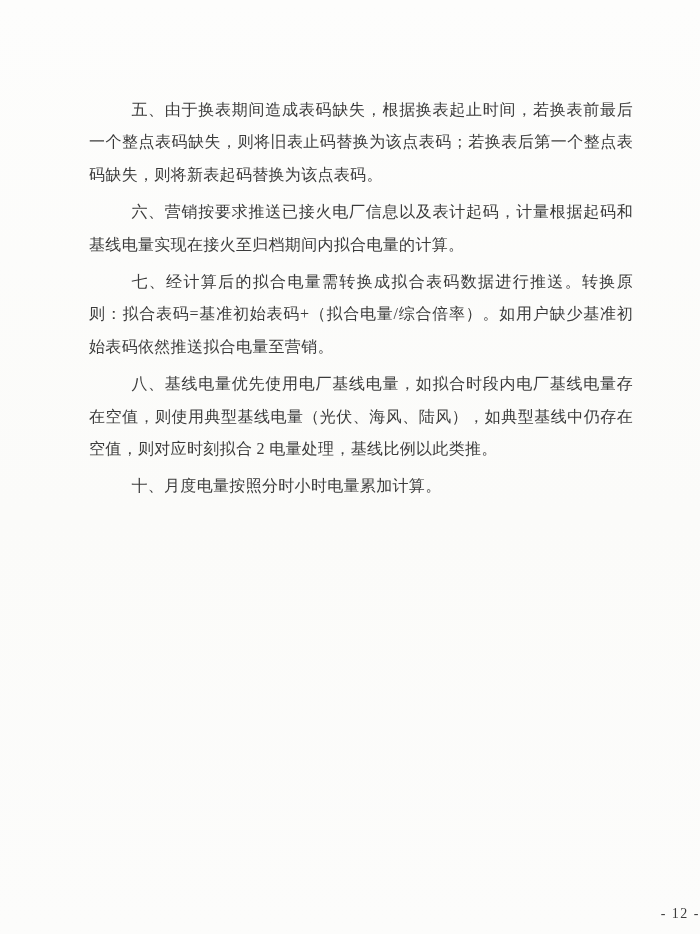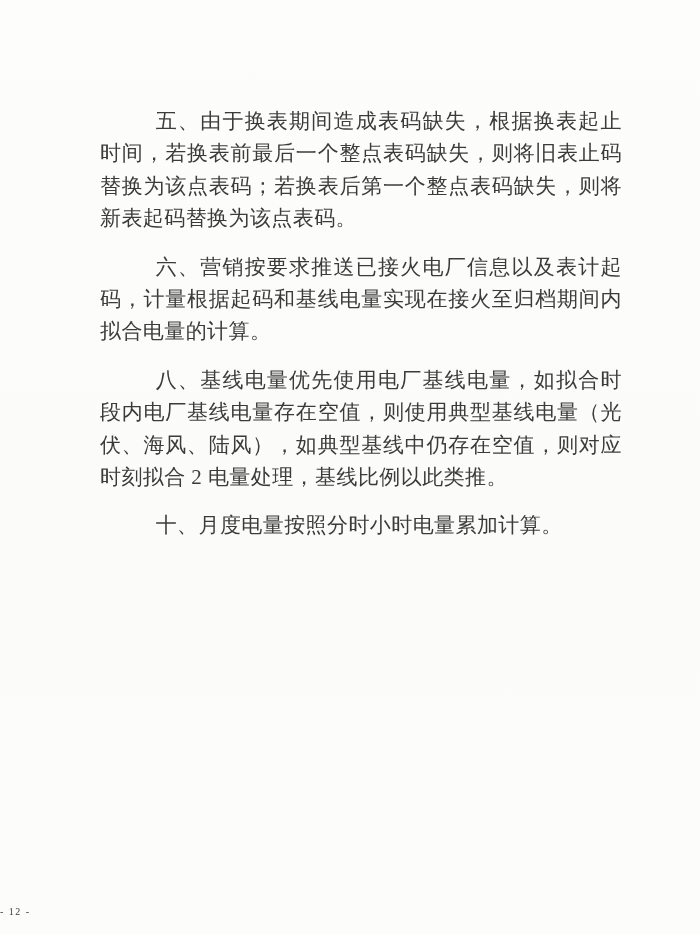--- a/index.html
+++ b/index.html
@@ -19,45 +19,46 @@
     inset: 0;
     background: linear-gradient(180deg, #fdfdfc 0%, #fbfbf9 55%, #fcfcfb 100%);
   }
   .content {
     position: absolute;
     left: 84px;
     top: 89px;
     width: 554px;
   }
   .para {
-    margin: 16px;
-    font-size: 21px;
+    margin: 5px;
+    font-size: 16px;
     line-height: 32.4px;
     color: #3b3b3b;
     text-align: justify;
     text-justify: inter-character;
     text-indent: 2.65em;
     letter-spacing: 0.02em;
     word-break: break-all;
   }
   .page-number {
     position: absolute;
     top: 906px;
     left: 0;
     width: 700px;
-    text-align: left;
-    font-size: 10px;
+    text-align: right;
+    font-size: 14px;
     letter-spacing: 1.5px;
     color: #3c3c3c;
   }
 </style>
 </head>
 <body>
 
 <div class="page">
   <div class="content">
     <p class="para">五、由于换表期间造成表码缺失，根据换表起止时间，若换表前最后一个整点表码缺失，则将旧表止码替换为该点表码；若换表后第一个整点表码缺失，则将新表起码替换为该点表码。</p>
     <p class="para">六、营销按要求推送已接火电厂信息以及表计起码，计量根据起码和基线电量实现在接火至归档期间内拟合电量的计算。</p>
+    <p class="para">七、经计算后的拟合电量需转换成拟合表码数据进行推送。转换原则：拟合表码=基准初始表码+（拟合电量/综合倍率）。如用户缺少基准初始表码依然推送拟合电量至营销。</p>
     <p class="para">八、基线电量优先使用电厂基线电量，如拟合时段内电厂基线电量存在空值，则使用典型基线电量（光伏、海风、陆风），如典型基线中仍存在空值，则对应时刻拟合 2 电量处理，基线比例以此类推。</p>
     <p class="para">十、月度电量按照分时小时电量累加计算。</p>
   </div>
   <div class="page-number">- 12 -</div>
 </div>
 
 </body></html>

